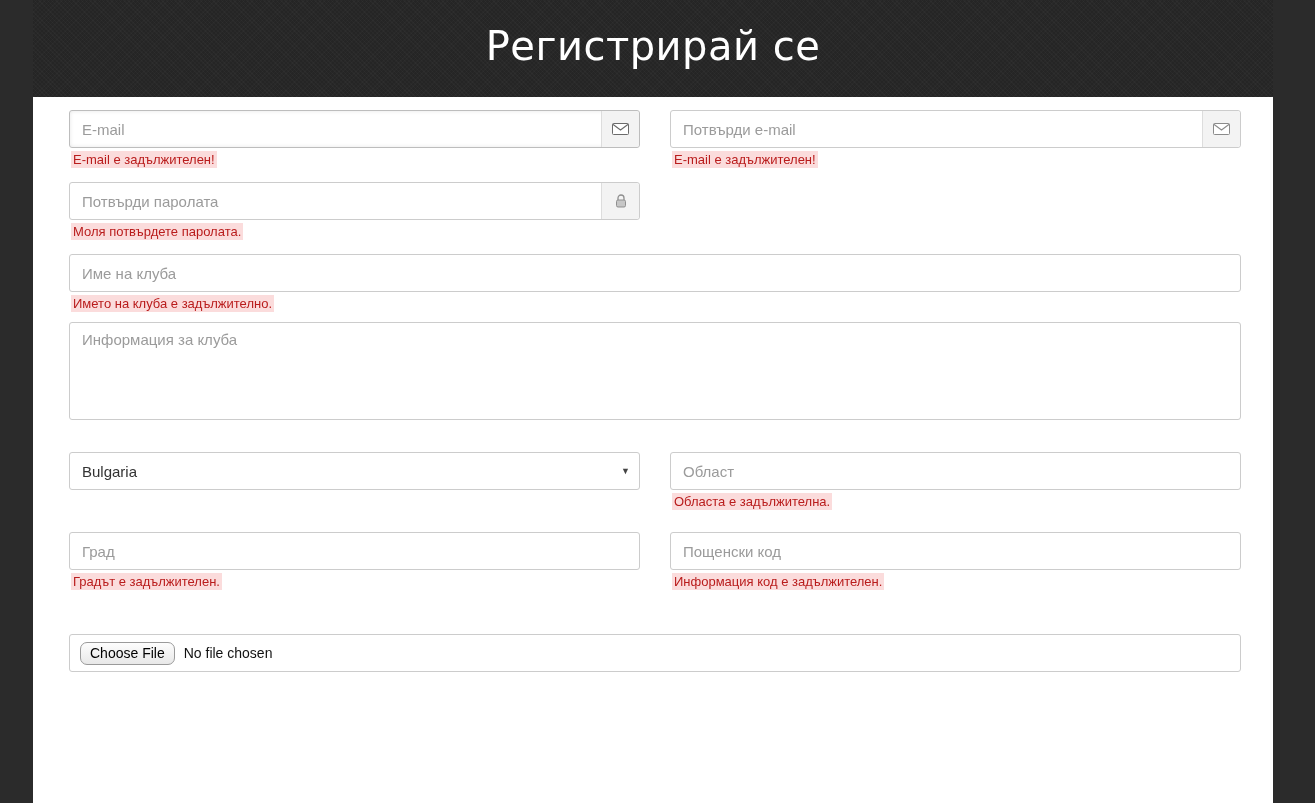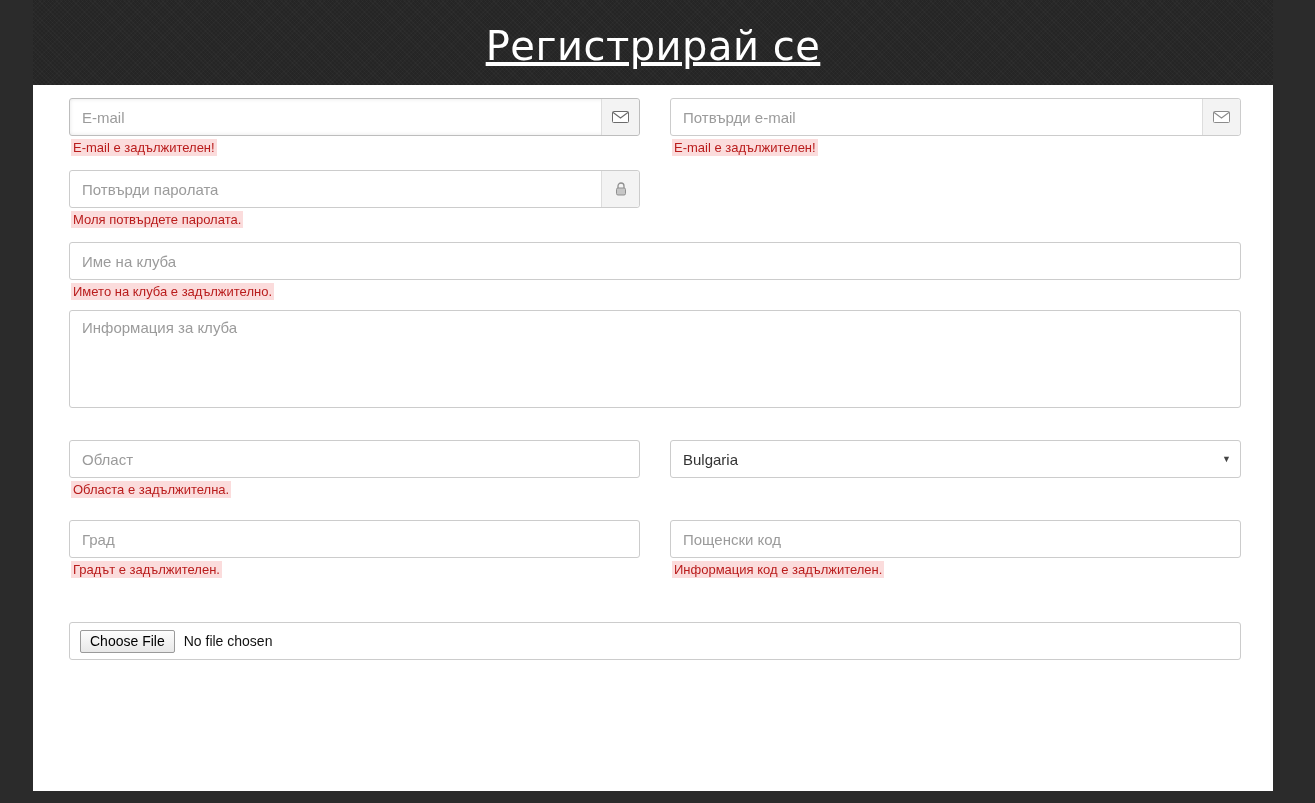--- a/index.html
+++ b/index.html
@@ -34,27 +34,26 @@
     justify-content: center;
   }
   .header-title {
     color: #ffffff;
     font-size: 40px;
     font-weight: normal;
     letter-spacing: 0.5px;
     font-family: "DejaVu Sans", sans-serif;
     margin: 0;
     padding-bottom: 6px;
-    text-decoration: underline;
   }
   
   .content {
     position: absolute;
     left: 33px;
-    top: 85px;
+    top: 97px;
     width: 1240px;
     height: 706px;
     background: #ffffff;
     padding-left: 21px;
   }
   .form {
     position: absolute;
     left: 36px;
     top: 13px;
     width: 1172px;
@@ -149,21 +148,21 @@
   }
   .file-box {
     display: flex;
     align-items: center;
     padding: 0 10px;
   }
   .file-btn {
     display: inline-block;
     border: 1px solid #9a9a9a;
     background: linear-gradient(#fdfdfd, #e8e8e8);
-    border-radius: 2px;
+    border-radius: 7px;
     font-size: 14px;
     color: #000;
     padding: 2px 9px 3px 9px;
     font-family: "Liberation Sans", sans-serif;
     cursor: pointer;
   }
   .file-name {
     margin-left: 9px;
     font-size: 14px;
     color: #111;
@@ -237,30 +236,30 @@
       <div class="gap-10"></div>
 
       <div class="col-full">
         <textarea class="txt" placeholder="Информация за клуба" style=""></textarea>
       </div>
 
       <div class="gap-32"></div>
 
       <div class="row">
         <div class="col">
-          <div class="field-wrap">
-            <input class="txt" type="text" placeholder="Област" style="">
-          </div>
-          <span class="err">Областа е задължителна.</span>
-        </div>
-        <div class="col">
           <div class="select-box">
             <span>Bulgaria</span>
             <span class="select-caret">▼</span>
           </div>
+        </div>
+        <div class="col">
+          <div class="field-wrap">
+            <input class="txt" type="text" placeholder="Област" style="">
+          </div>
+          <span class="err">Областа е задължителна.</span>
         </div>
       </div>
 
       <div class="gap-22"></div>
 
       <div class="row">
         <div class="col">
           <div class="field-wrap">
             <input class="txt" type="text" placeholder="Град" style="">
           </div>

